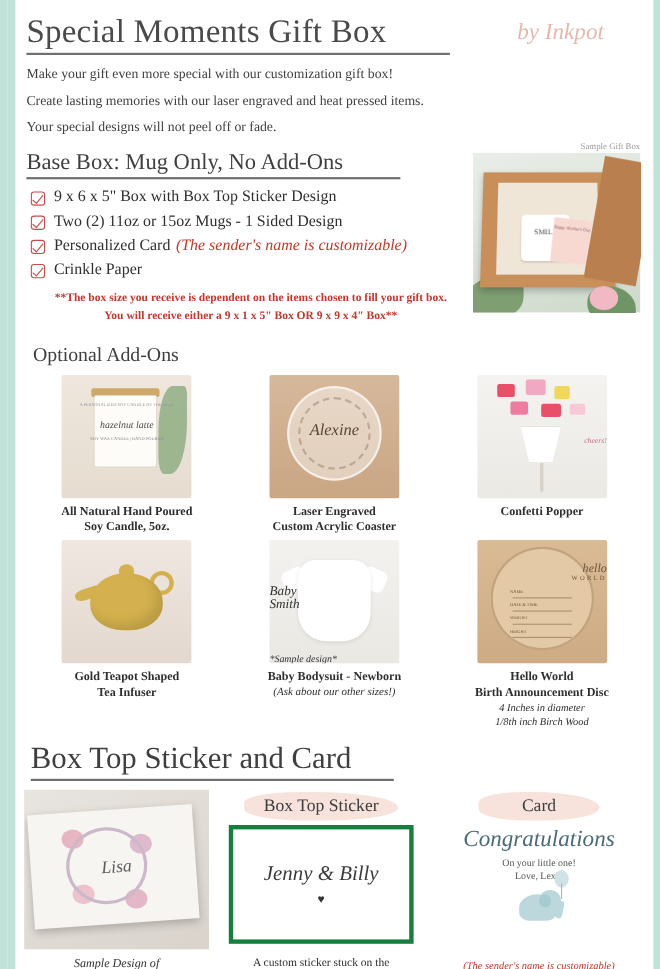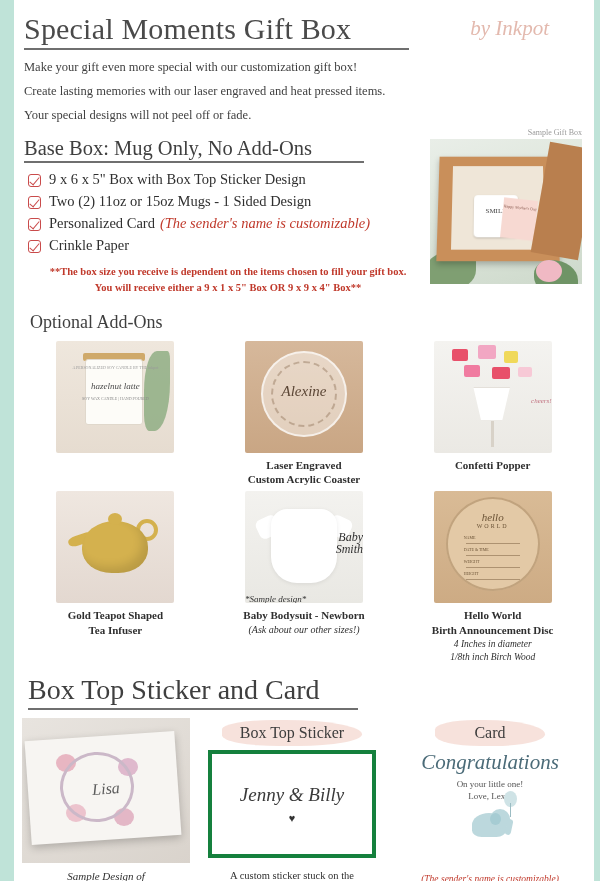--- a/index.html
+++ b/index.html
@@ -282,37 +282,37 @@
 
   .t-body { background:linear-gradient(#f3f2ef,#e9e8e3); }
   .t-body .suit {
     position:absolute; left:26px; top:18px; width:66px; height:74px;
     background:#fff; border-radius:16px 16px 26px 26px;
     box-shadow:0 1px 4px rgba(0,0,0,.08);
   }
   .t-body .sl { position:absolute; left:12px; top:26px; width:22px; height:20px; background:#fff; transform:rotate(-25deg); border-radius:6px; }
   .t-body .sr { position:absolute; right:12px; top:26px; width:22px; height:20px; background:#fff; transform:rotate(25deg); border-radius:6px; }
   .t-body .bt {
-    position:absolute; left:0; right:0; top:40px; text-align:right;
+    position:absolute; left:0; right:0; top:40px; text-align:left;
     font-family:"Liberation Serif",serif; font-style:italic; font-size:13px; color:#2f2f2f; line-height:1;
   }
   .t-body .bt span { display:block; font-size:12px; }
   .t-body .samp {
     position:absolute; left:0; right:0; bottom:-1px; text-align:left;
     font-size:9px; font-style:italic; color:#333;
   }
 
   .t-disc { background:linear-gradient(#d9bb96,#cdab84); }
   .t-disc .wood {
     position:absolute; left:12px; top:6px; width:94px; height:94px;
     border-radius:50%; background:#e3c9a6;
     box-shadow:inset 0 0 0 2px rgba(160,125,85,.5);
   }
   .t-disc .hw {
-    position:absolute; left:0; right:0; top:20px; text-align:center;
+    position:absolute; left:0; right:0; top:20px; text-align:right;
     font-family:"Liberation Serif",serif; font-style:italic; font-size:11px; color:#6b5336;
   }
   .t-disc .hw small { display:block; font-size:6px; letter-spacing:2px; font-style:normal; }
   .t-disc .ln {
     position:absolute; left:32px; height:1px; width:54px; background:rgba(120,92,60,.5);
   }
   .t-disc .lb {
     position:absolute; left:30px; font-size:4px; color:#6b5336;
   }
 
@@ -474,20 +474,24 @@
 
         <div class="cell">
           <div class="thumb t-candle">
             <div class="leafg"></div>
             <div class="lid"></div>
             <div class="jar"></div>
             <div class="tag">A PERSONALIZED SOY CANDLE BY THE inkpot</div>
             <div class="lab">hazelnut latte</div>
             <div class="lab2">SOY WAX CANDLE | HAND POURED</div>
           </div>
+          <div class="cap">
+            <div>All Natural Hand Poured</div>
+            <div>Soy Candle, 5oz.</div>
+          </div>
         </div>
 
         <div class="cell">
           <div class="thumb t-coaster">
             <div class="disc"></div>
             <div class="wr"></div>
             <div class="nm">Alexine</div>
           </div>
           <div class="cap">
             <div>Laser Engraved</div>

